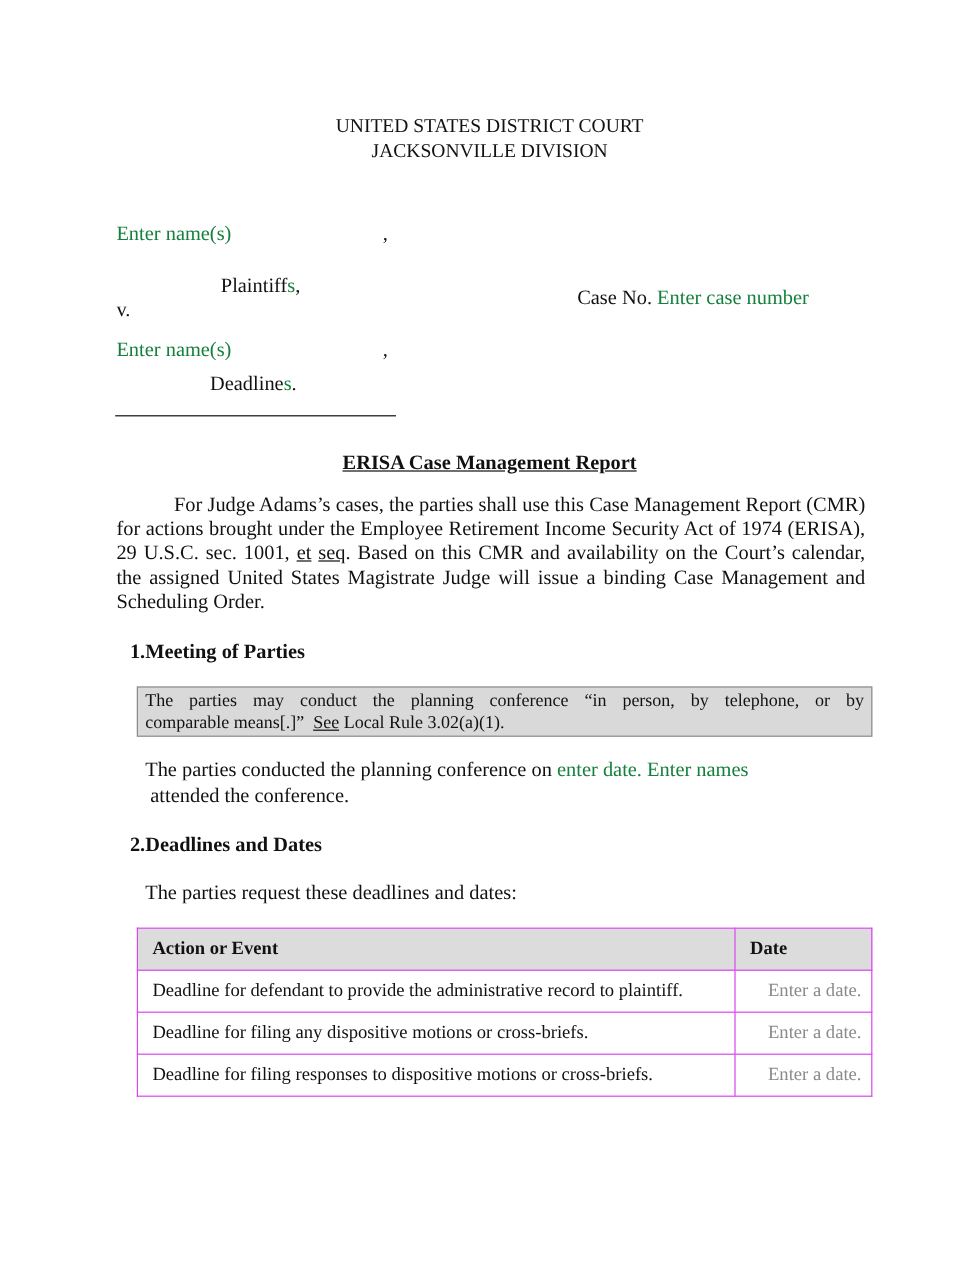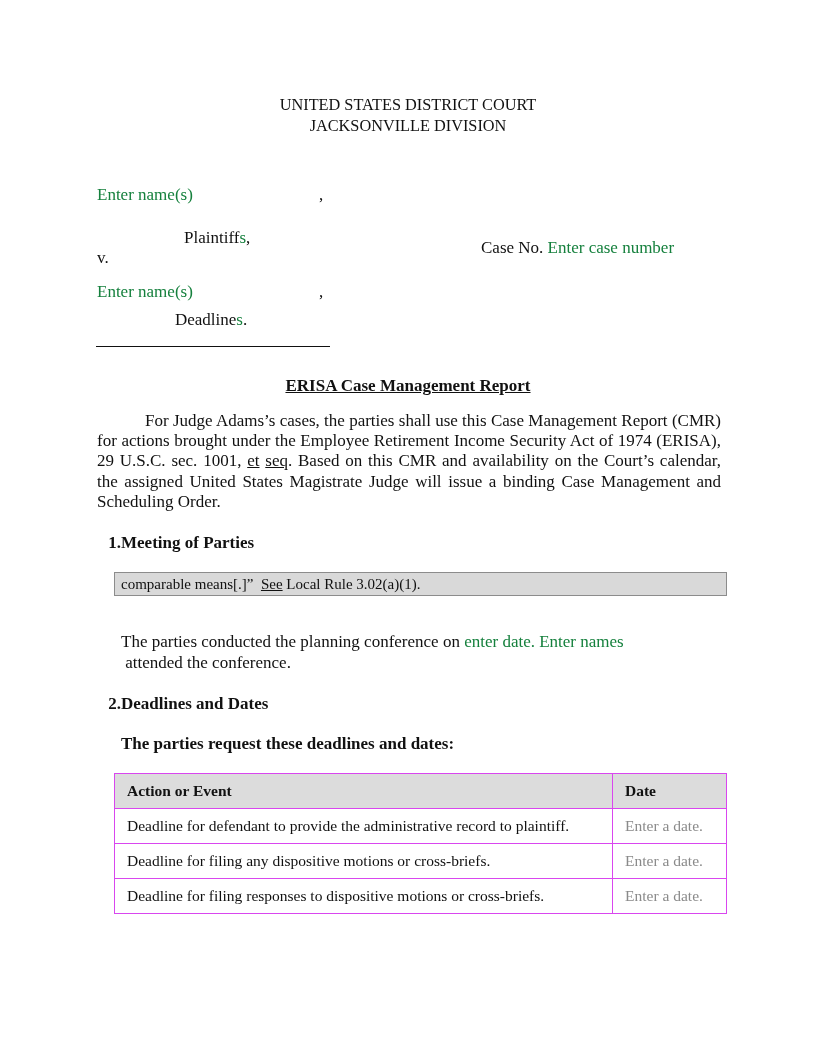--- a/index.html
+++ b/index.html
@@ -22,21 +22,21 @@
   .callout { left: 114px; top: 572px; width: 599px; padding: 2px 6px 1px 6px;
              background: #d9d9d9; border: 1px solid #8c8c8c; font-size: 15px;
              line-height: 18.5px; text-align: justify; text-align-last: left; }
   .callout .line1 { text-align-last: justify; display: block; }
   .conf { left: 121px; top: 632px; width: 602px; font-size: 17px; line-height: 20.5px; }
   table.dates { position: absolute; left: 114px; top: 773px; width: 613px;
                 border-collapse: collapse; font-size: 15.5px; }
   table.dates th, table.dates td { border: 1px solid #d946ef; padding: 0 0 0 12px;
                 height: 34px; text-align: left; vertical-align: middle; white-space: nowrap; }
   table.dates th { background: #dcdcdc; font-weight: bold; }
-  table.dates td.date { color: #8a8a8a; padding-left: 12px; }
+  table.dates td.date { color: #8a8a8a; padding-left: 27px; }
   table.dates col.c1 { width: 498px; }
 </style>
 </head>
 <body>
 
 <div class="abs court">
   <div>UNITED STATES DISTRICT COURT</div>
   <div>JACKSONVILLE DIVISION</div>
 </div>
 
@@ -54,28 +54,29 @@
 
 <div class="abs rule"></div>
 
 <div class="abs title">ERISA Case Management Report</div>
 
 <div class="abs para"><span class="indent"></span><span>For Judge Adams’s cases, the parties shall use this Case Management Report (CMR) for actions brought under the Employee Retirement Income Security Act of 1974 (ERISA), 29 U.S.C. sec. 1001, </span><span class="u">et</span> <span class="u">seq</span><span>.  Based on this CMR and availability on the Court’s calendar, the assigned United States Magistrate Judge will issue a binding Case Management and Scheduling Order.</span></div>
 
 <div class="abs h1" style="left:97px; top:533px;"><span class="num">1.</span><span>Meeting of Parties</span></div>
 
 <div class="abs callout">
+  <span class="line1">The parties may conduct the planning conference “in person, by telephone, or by</span>
   <span><span style="white-space:pre">comparable means[.]”  </span><span class="u">See</span><span style="white-space:pre"> Local Rule 3.02(a)(1).</span></span>
 </div>
 
 <div class="abs conf"><span>The parties conducted the planning conference on </span><span class="ph">enter date</span><span class="ph" style="white-space:pre">. </span><span class="ph">Enter names</span><span style="white-space:pre"> attended the conference.</span></div>
 
 <div class="abs h1" style="left:97px; top:694px;"><span class="num">2.</span><span>Deadlines and Dates</span></div>
 
-<div class="abs t17" style="left:121px; top:734px;font-weight:bold;">The parties request these deadlines and dates:</div>
+<div class="abs t17" style="left:121px; top:734px;">The parties request these deadlines and dates:</div>
 
 <table class="dates">
   <colgroup>
       <col class="c1">
       <col>
     </colgroup>
   <thead>
     <tr>
       <th>Action or Event</th>
       <th>Date</th>

